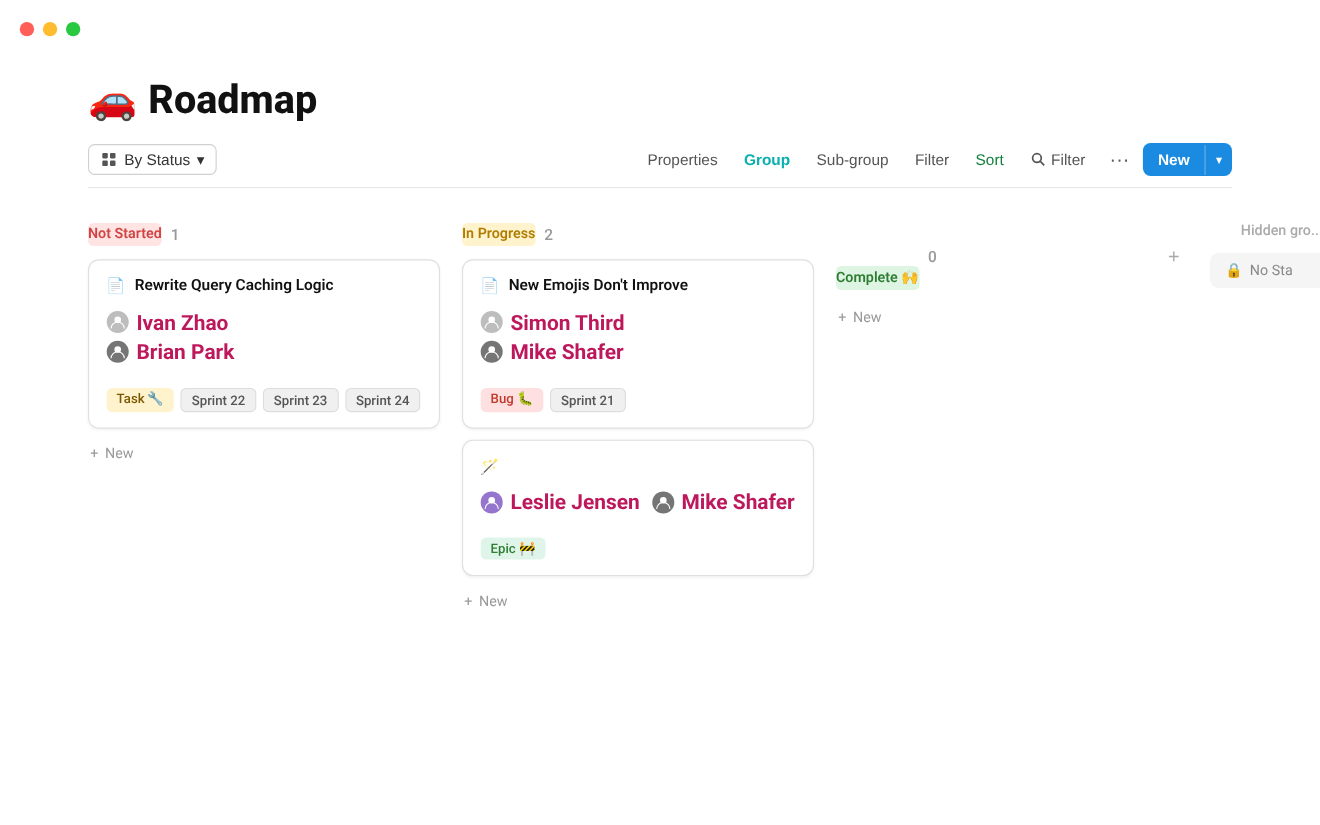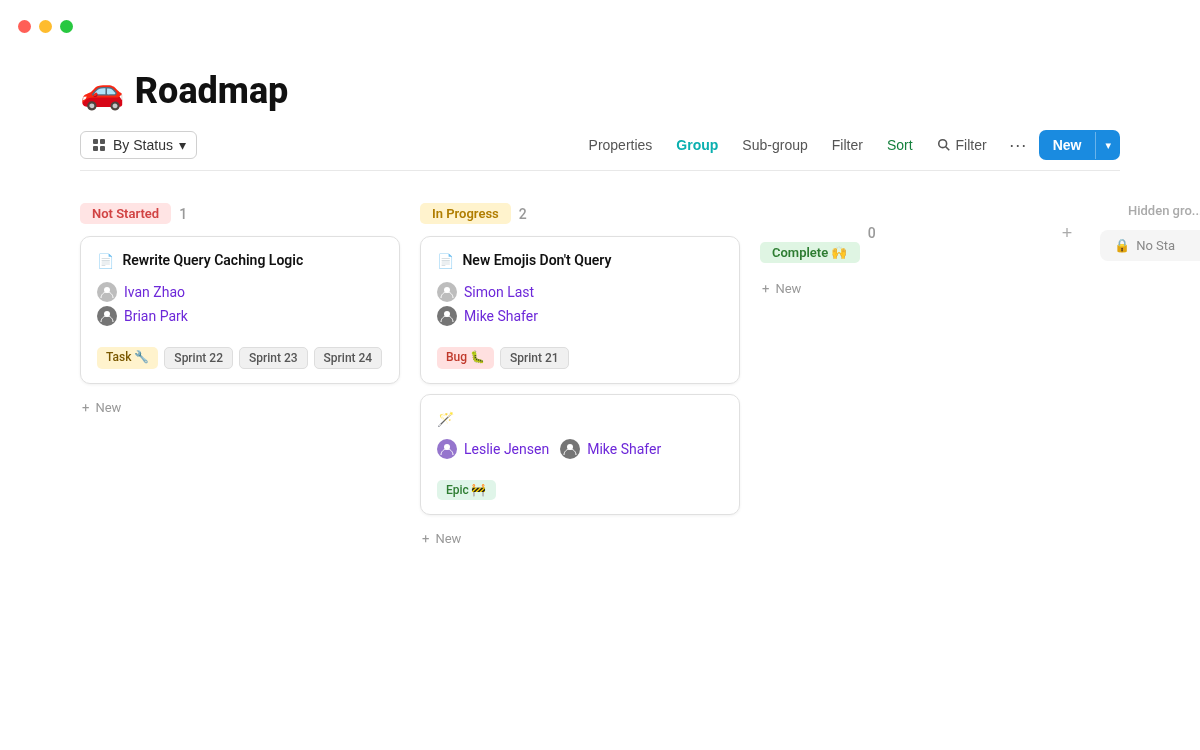--- a/index.html
+++ b/index.html
@@ -164,21 +164,21 @@
       display: flex;
       flex-direction: column;
     }
     .column-header {
       display: flex;
       align-items: center;
       gap: 8px;
       margin-bottom: 12px;
     }
     .status-badge {
-      padding: 3px 12px;
+      padding: 3px 0;
       border-radius: 5px;
       font-size: 13px;
       font-weight: 600;
     }
     .badge-red { background: #ffe4e4; color: #d14343; }
     .badge-yellow { background: #fff3cd; color: #b07d00; }
     .badge-green { background: #dff5e3; color: #2e7d32; margin-top: 39px; }
     .col-count {
       font-size: 14px;
       color: #999;
@@ -212,22 +212,23 @@
     .card-people {
       display: flex;
       flex-direction: column;
       gap: 4px;
       margin-bottom: 10px;
     }
     .card-person {
       display: flex;
       align-items: center;
       gap: 7px;
-      font-size: 14px;
-      color: #6d28d9;
+      font-size: 19px;
+      color: #be185d;
+      font-weight: bold;
     }
     .avatar {
       width: 20px; height: 20px;
       border-radius: 50%;
       background: #ccc;
       display: flex; align-items: center; justify-content: center;
       font-size: 10px;
       flex-shrink: 0;
     }
     .av-gray { background: #bdbdbd; }
@@ -412,31 +413,31 @@
 
   <div class="column">
     <div class="column-header">
       <span class="status-badge badge-yellow">In Progress</span>
       <span class="col-count">2</span>
     </div>
 
     <div class="card">
       <div class="card-title">
         <span class="card-icon">📄</span>
-        <span>New Emojis Don't Query</span>
+        <span>New Emojis Don't Improve</span>
       </div>
       <div class="card-people">
         <div class="card-person">
           <div class="avatar av-gray">
             <svg width="14" height="14" viewBox="0 0 14 14" fill="#fff">
                 <circle cx="7" cy="5" r="3"></circle>
                 <path d="M1 13c0-3.3 2.7-6 6-6s6 2.7 6 6" stroke="#fff" stroke-width="1" fill="none"></path>
               </svg>
           </div>
-          <span>Simon Last</span>
+          <span>Simon Third</span>
         </div>
         <div class="card-person">
           <div class="avatar av-dark">
             <svg width="14" height="14" viewBox="0 0 14 14" fill="#fff">
                 <circle cx="7" cy="5" r="3"></circle>
                 <path d="M1 13c0-3.3 2.7-6 6-6s6 2.7 6 6" stroke="#fff" stroke-width="1" fill="none"></path>
               </svg>
           </div>
           <span>Mike Shafer</span>
         </div>

